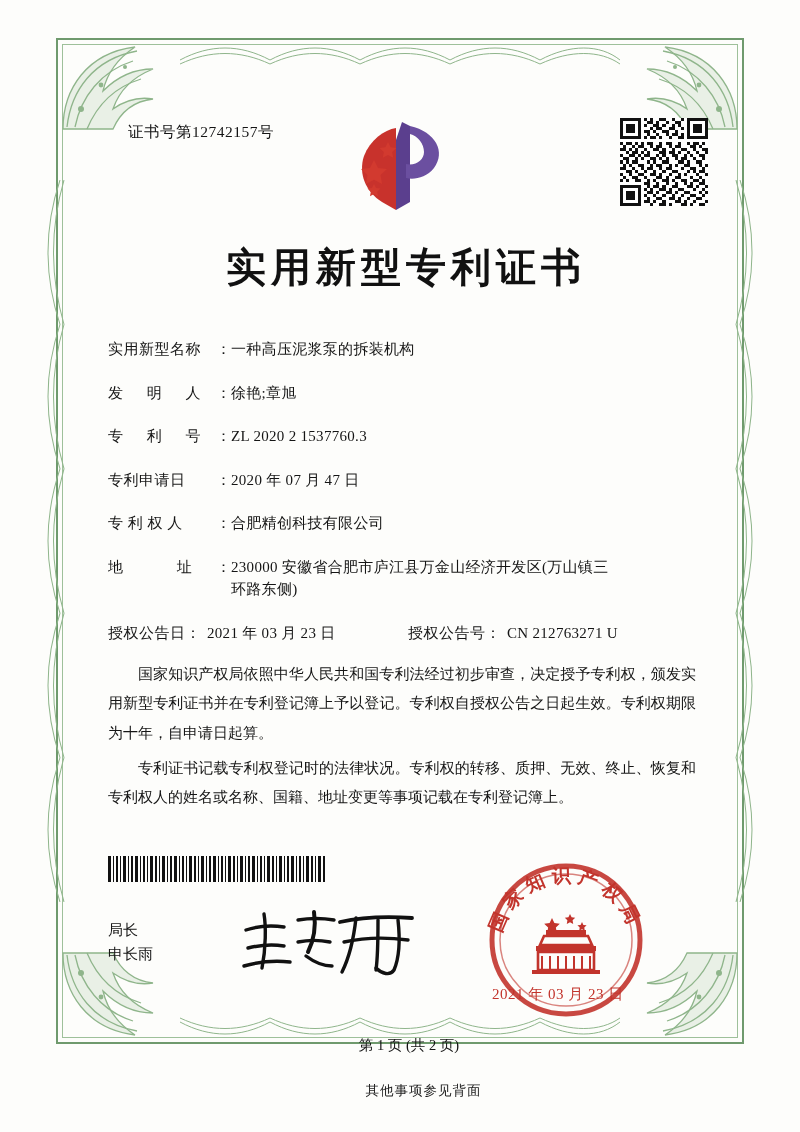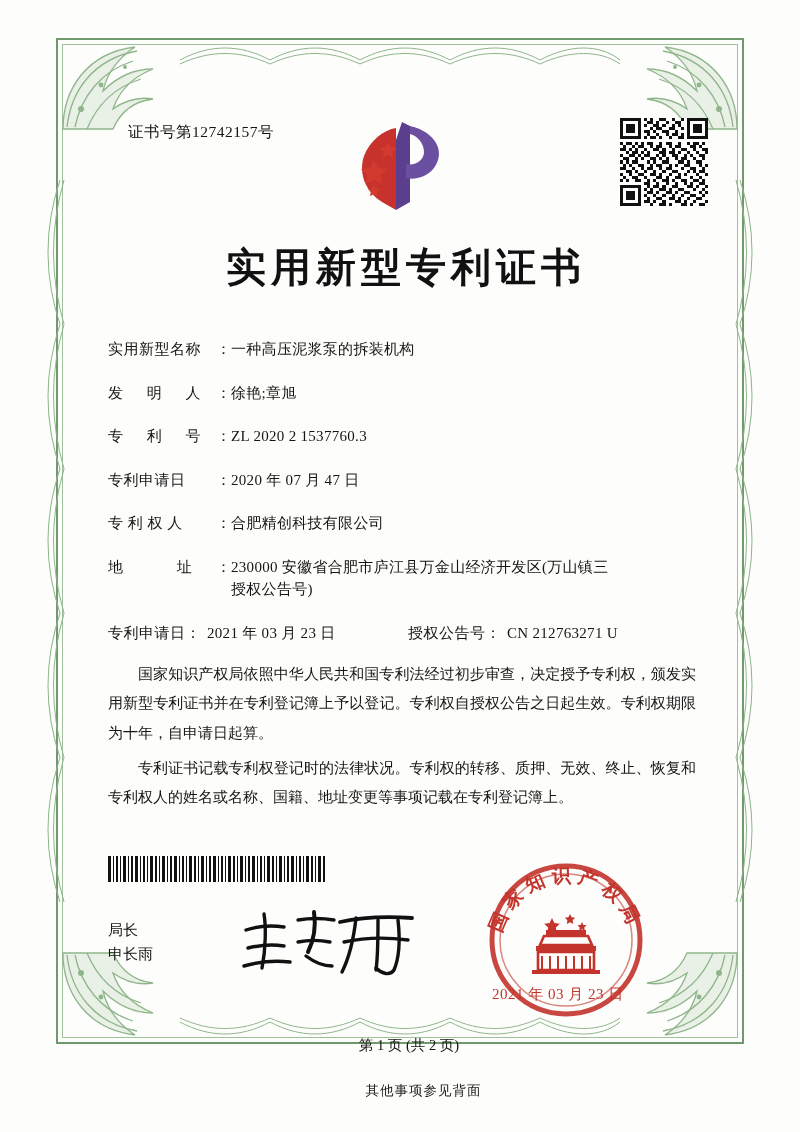--- a/index.html
+++ b/index.html
@@ -601,27 +601,27 @@
       <div class="field-label">专 利 权 人</div>
       <div class="field-colon">：</div>
       <div class="field-value">合肥精创科技有限公司</div>
     </div>
 
     <div class="field-row">
       <div class="field-label sp4">地 址</div>
       <div class="field-colon">：</div>
       <div class="field-value">
         <span>230000 安徽省合肥市庐江县万金山经济开发区(万山镇三</span>
-        <span class="line2">授权公告号)</span>
+        <span class="line2">环路东侧)</span>
       </div>
     </div>
 
     <div class="dual-row">
       <div class="dual-left">
-        <span class="dual-label">专利申请日：</span>
+        <span class="dual-label">授权公告日：</span>
         <span class="dual-value">2021 年 03 月 23 日</span>
       </div>
       <div class="dual-right">
         <span class="dual-label">授权公告号：</span>
         <span class="dual-value">CN 212763271 U</span>
       </div>
     </div>
 
   </div>
 

